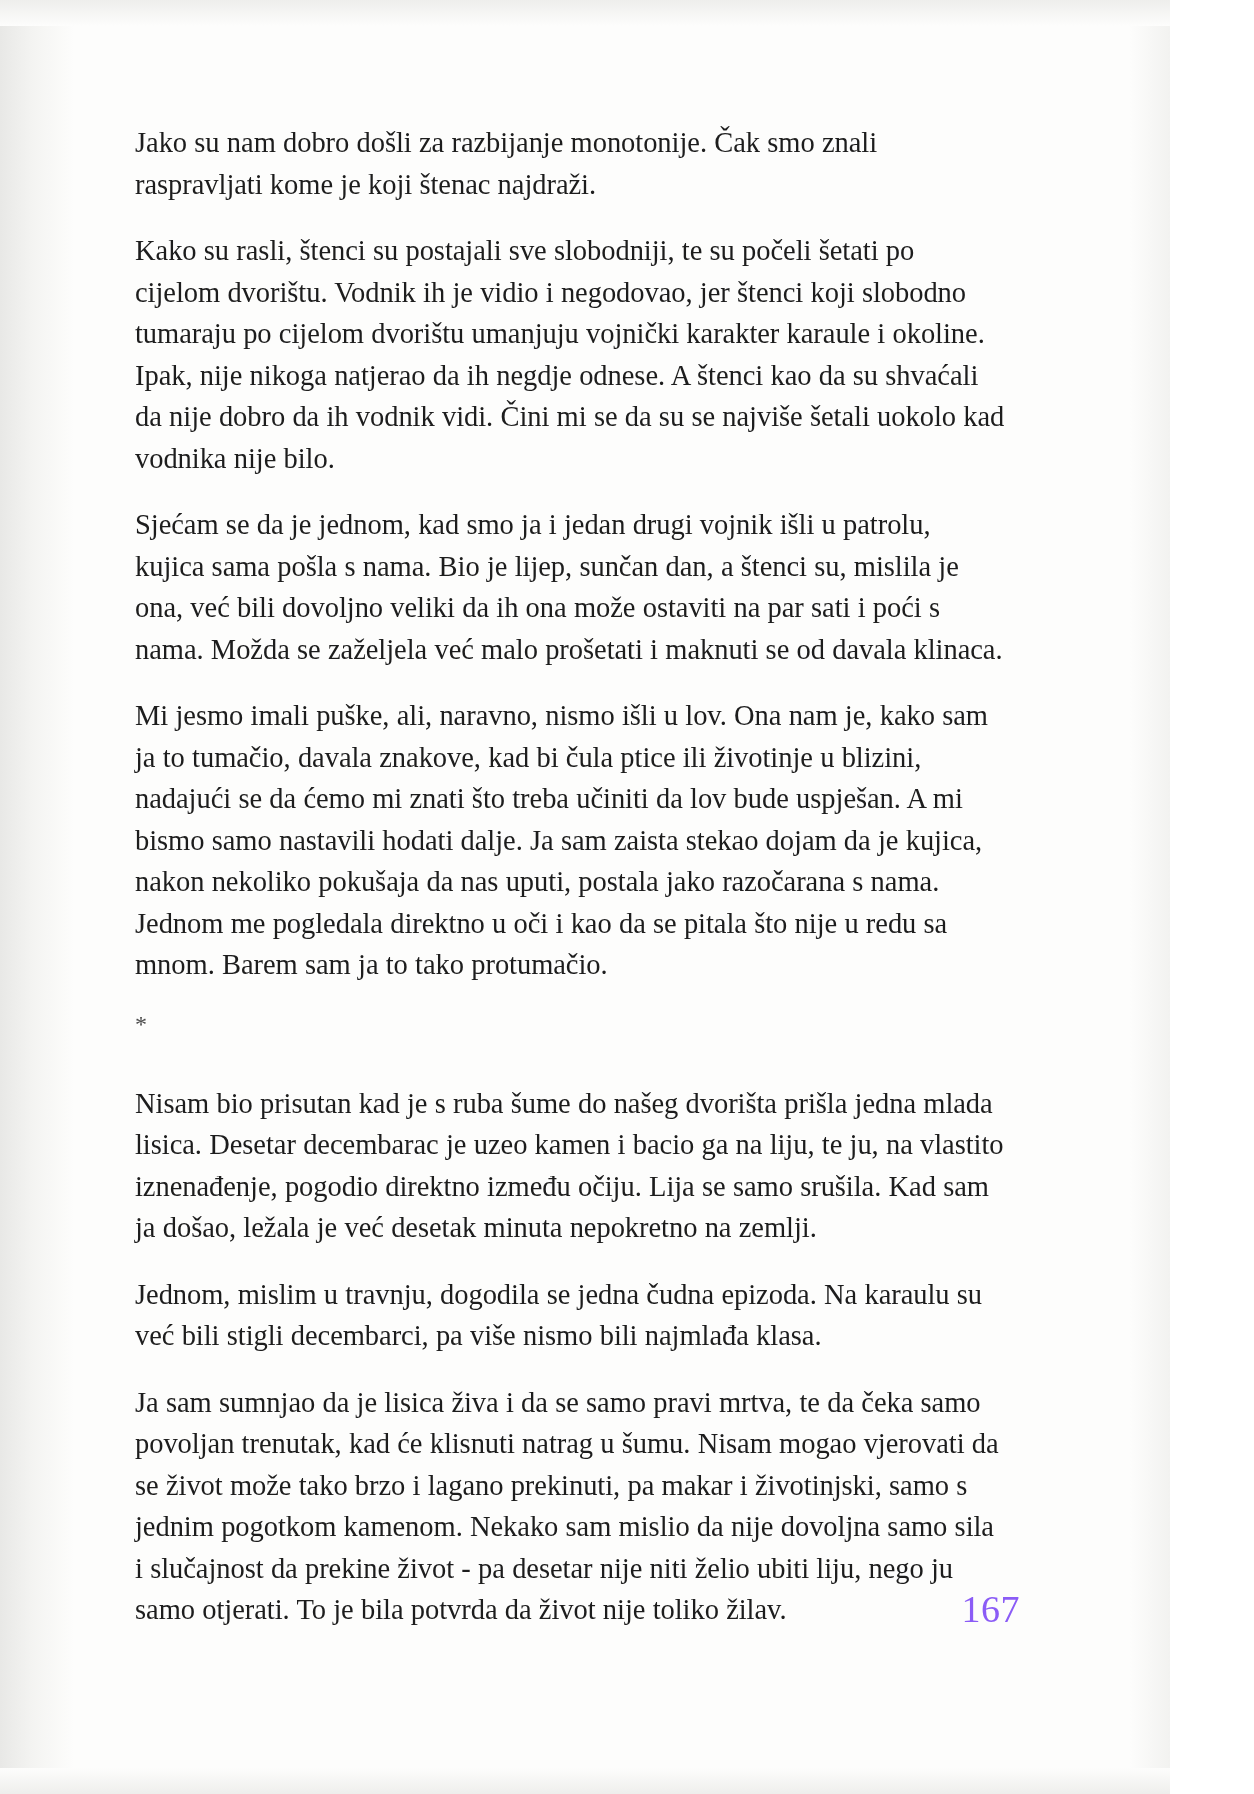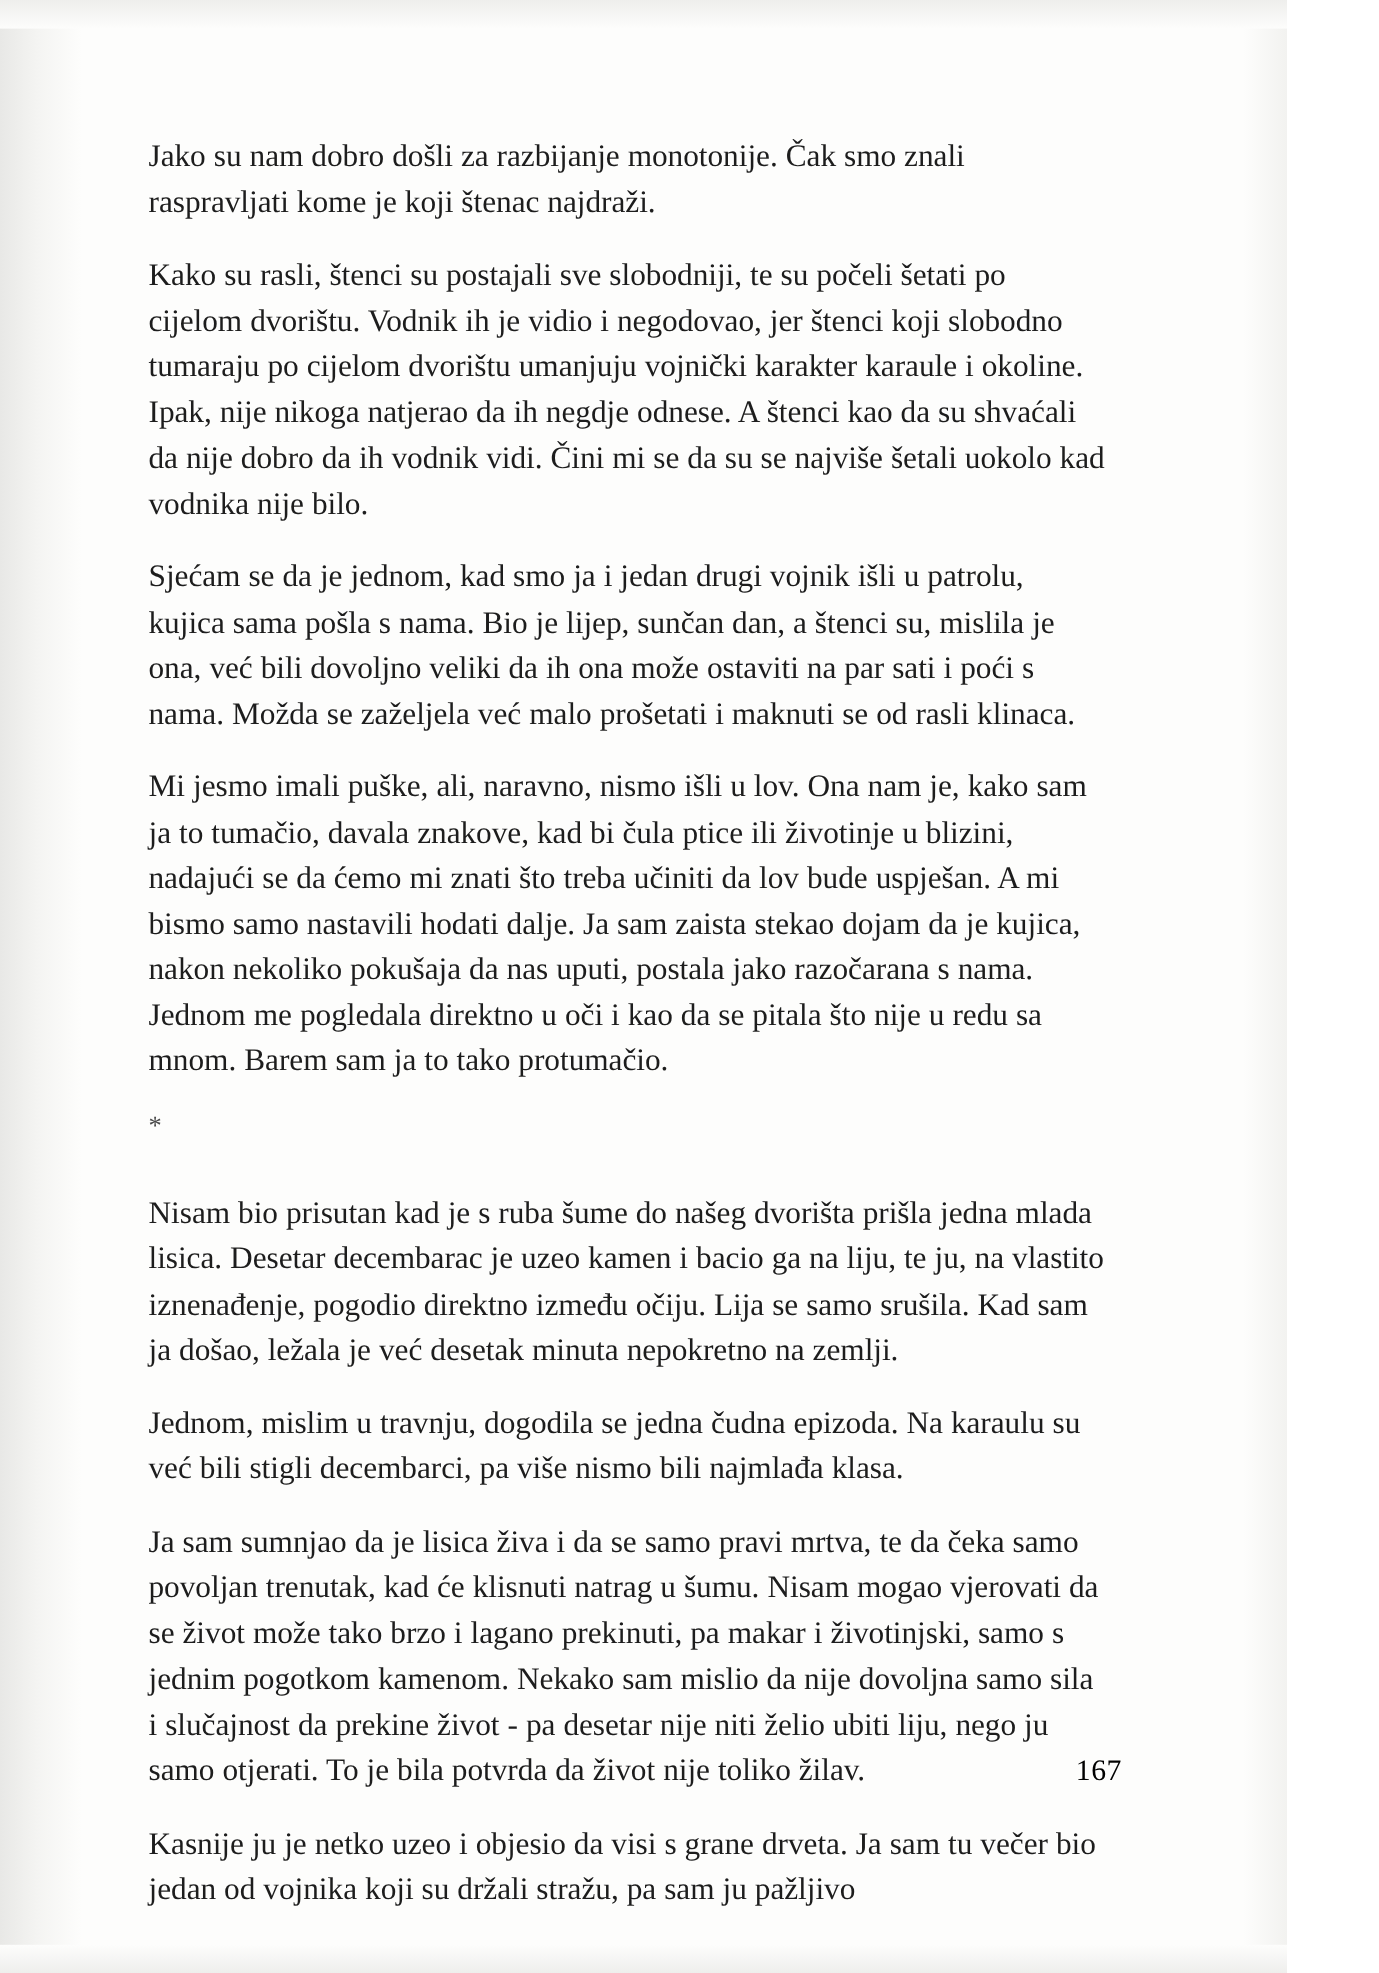--- a/index.html
+++ b/index.html
@@ -84,47 +84,46 @@
     font-size: 24px;
     line-height: 26px;
     color: #4a4a4a;
     height: 26px;
   }
 
   .page-number {
     position: absolute;
     right: 150px;
     bottom: 168px;
-    font-size: 27px;
+    font-size: 38px;
     line-height: 34px;
-    color: #000000;
+    color: #8b5cf6;
     letter-spacing: 0.5px;
   }
 </style>
 </head>
 <body>
 
 <div class="page">
 
   <div class="gutter-shade"></div>
   <div class="edge-shade-right"></div>
   <div class="edge-shade-top"></div>
   <div class="edge-shade-bottom"></div>
 
   <div class="text-column">
 
     <p class="para">Jako su nam dobro došli za razbijanje monotonije. Čak smo znali raspravljati kome je koji štenac najdraži.</p>
     <p class="para">Kako su rasli, štenci su postajali sve slobodniji, te su počeli šetati po cijelom dvorištu. Vodnik ih je vidio i negodovao, jer štenci koji slobodno tumaraju po cijelom dvorištu umanjuju vojnički karakter karaule i okoline. Ipak, nije nikoga natjerao da ih negdje odnese. A štenci kao da su shvaćali da nije dobro da ih vodnik vidi. Čini mi se da su se najviše šetali uokolo kad vodnika nije bilo.</p>
-    <p class="para">Sjećam se da je jednom, kad smo ja i jedan drugi vojnik išli u patrolu, kujica sama pošla s nama. Bio je lijep, sunčan dan, a štenci su, mislila je ona, već bili dovoljno veliki da ih ona može ostaviti na par sati i poći s nama. Možda se zaželjela već malo prošetati i maknuti se od rasli klinaca.</p>
+    <p class="para">Sjećam se da je jednom, kad smo ja i jedan drugi vojnik išli u patrolu, kujica sama pošla s nama. Bio je lijep, sunčan dan, a štenci su, mislila je ona, već bili dovoljno veliki da ih ona može ostaviti na par sati i poći s nama. Možda se zaželjela već malo prošetati i maknuti se od davala klinaca.</p>
     <p class="para">Mi jesmo imali puške, ali, naravno, nismo išli u lov. Ona nam je, kako sam ja to tumačio, davala znakove, kad bi čula ptice ili životinje u blizini, nadajući se da ćemo mi znati što treba učiniti da lov bude uspješan. A mi bismo samo nastavili hodati dalje. Ja sam zaista stekao dojam da je kujica, nakon nekoliko pokušaja da nas uputi, postala jako razočarana s nama. Jednom me pogledala direktno u oči i kao da se pitala što nije u redu sa mnom. Barem sam ja to tako protumačio.</p>
 
     <div class="separator">*</div>
 
     <p class="para">Nisam bio prisutan kad je s ruba šume do našeg dvorišta prišla jedna mlada lisica. Desetar decembarac je uzeo kamen i bacio ga na liju, te ju, na vlastito iznenađenje, pogodio direktno između očiju. Lija se samo srušila. Kad sam ja došao, ležala je već desetak minuta nepokretno na zemlji.</p>
     <p class="para">Jednom, mislim u travnju, dogodila se jedna čudna epizoda. Na karaulu su već bili stigli decembarci, pa više nismo bili najmlađa klasa.</p>
     <p class="para">Ja sam sumnjao da je lisica živa i da se samo pravi mrtva, te da čeka samo povoljan trenutak, kad će klisnuti natrag u šumu. Nisam mogao vjerovati da se život može tako brzo i lagano prekinuti, pa makar i životinjski, samo s jednim pogotkom kamenom. Nekako sam mislio da nije dovoljna samo sila i slučajnost da prekine život - pa desetar nije niti želio ubiti liju, nego ju samo otjerati.  To je bila potvrda da život nije toliko žilav.</p>
-    <p class="para">Kasnije ju je netko uzeo i objesio da visi s grane drveta. Ja sam tu večer bio jedan od vojnika koji su držali stražu, pa sam ju pažljivo</p>
 
   </div>
 
   <div class="page-number">167</div>
 
 </div>
 
 </body></html>

